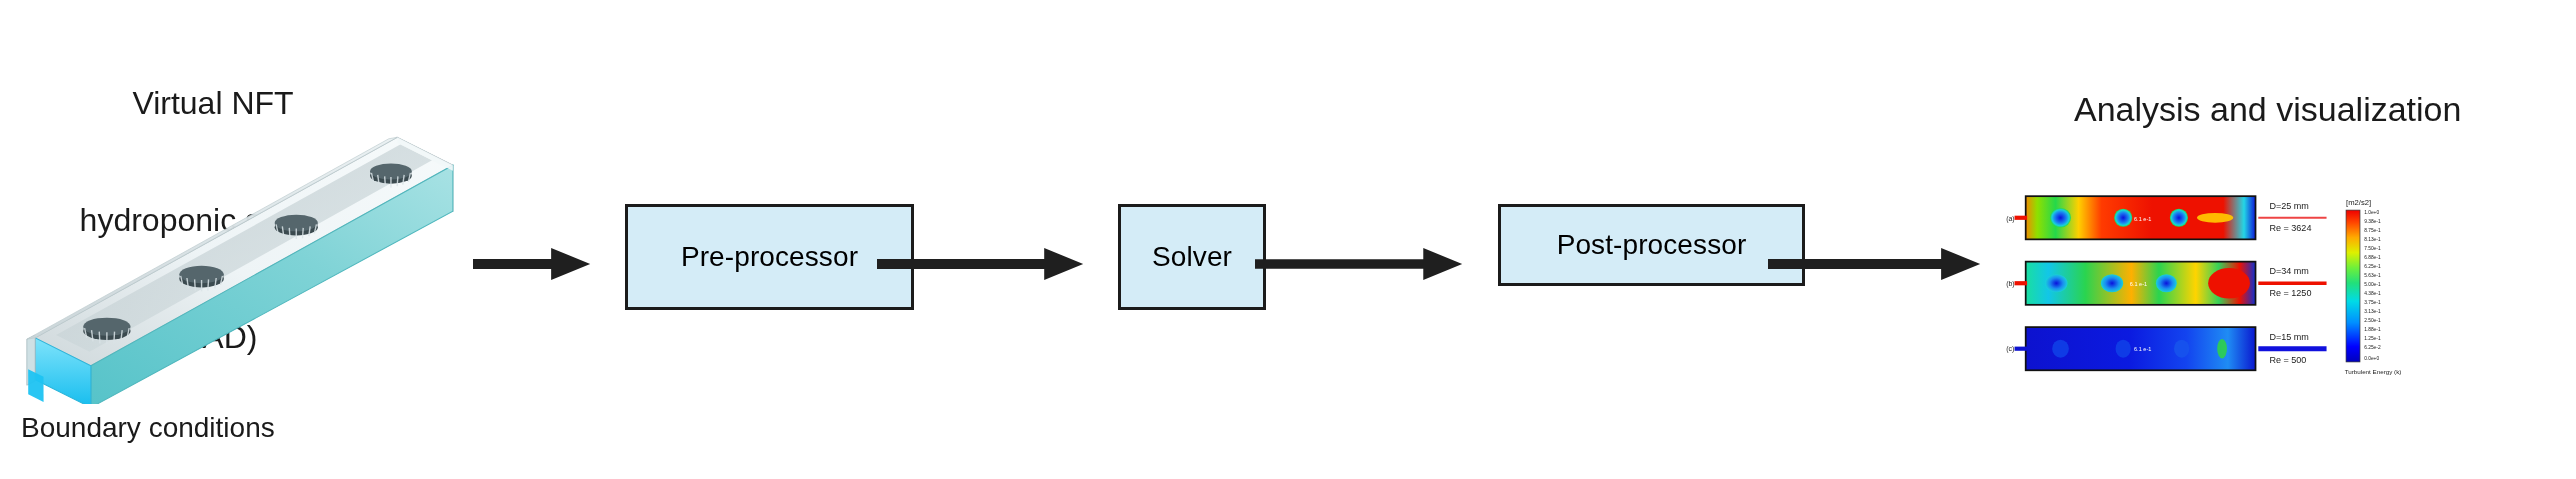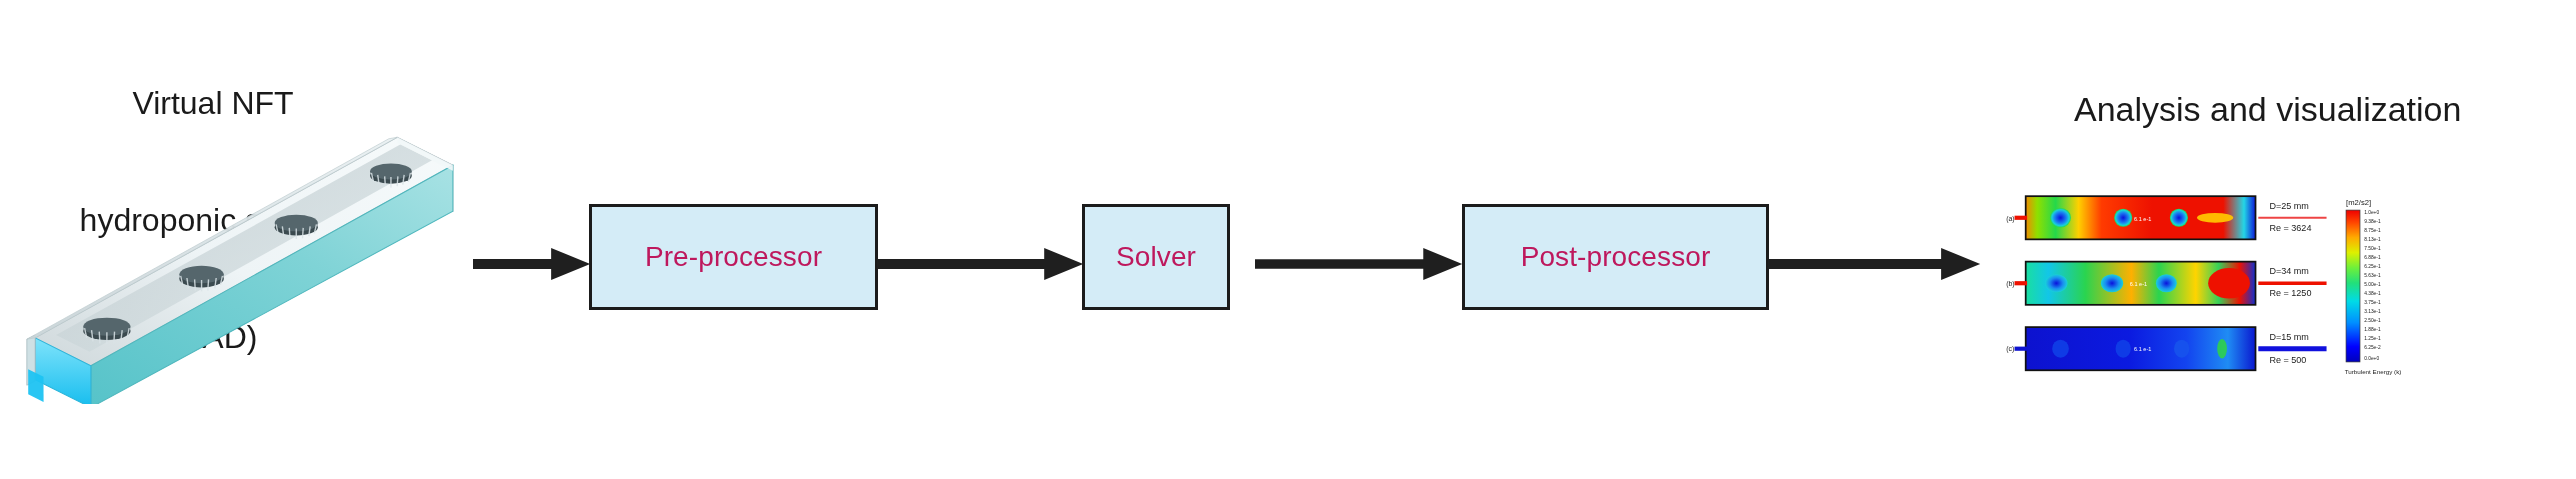--- a/index.html
+++ b/index.html
@@ -50,26 +50,27 @@
   
   .pbox {
     position: absolute;
     background: #d4ecf7;
     border: 3.5px solid #1b1b1b;
     box-sizing: border-box;
     display: flex;
     align-items: center;
     justify-content: center;
     font-size: 28px;
-    color: #be185d;
+    color: #000000;
     letter-spacing: 0.1px;
+    margin-left: 36px;
   }
   #box-pre  { left: 589px;  top: 204px; width: 289px; height: 106px; }
   #box-solv { left: 1082px; top: 204px; width: 148px; height: 106px; }
-  #box-post { left: 1462px; top: 204px; width: 307px; height: 106px; }
+  #box-post { left: 1462px; top: 204px; width: 307px; height: 82px; }
 
   
   .arrow { position: absolute; height: 38px; }
   .arrow svg { display:block; }
   #arrow-1 { left: 473px;  top: 245px; width: 120px; }
   #arrow-2 { left: 877px; top: 245px; width: 209px; }
   #arrow-3 { left: 1255px; top: 245px; width: 210px; }
   #arrow-4 { left: 1768px; top: 245px; width: 215px; }
 
   
@@ -162,20 +163,21 @@
           <ellipse cx="551" cy="67" rx="30" ry="11.5" fill="#3b4a4f"></ellipse>
           <ellipse cx="551" cy="61" rx="30" ry="11.5" fill="#55666c"></ellipse>
           <path d="M523 63 L526 76 M532 66 L534 80 M542 68 L543 82 M551 69 L551 84 M561 68 L560 82 M570 66 L568 80 M579 63 L576 76" stroke="#d9e3e6" stroke-width="2" fill="none" opacity="0.85"></path>
         </g>
       </g>
 
       <polygon points="30,345 52,356 52,392 30,381" fill="#1ec3f2" opacity="0.95"></polygon>
     </svg>
   </div>
 
+  <div class="label" id="boundary-conditions">Boundary conditions</div>
 
   <div class="arrow" id="arrow-1">
     <svg width="120" height="38" viewBox="0 0 172 54" xmlns="http://www.w3.org/2000/svg">
       <path d="M0 20 L112 20 L112 4 L168 27 L112 50 L112 34 L0 34 Z" fill="#1f1f1f"></path>
     </svg>
   </div>
 
   <div class="pbox" id="box-pre">
     <span>Pre-processor</span>
   </div>

